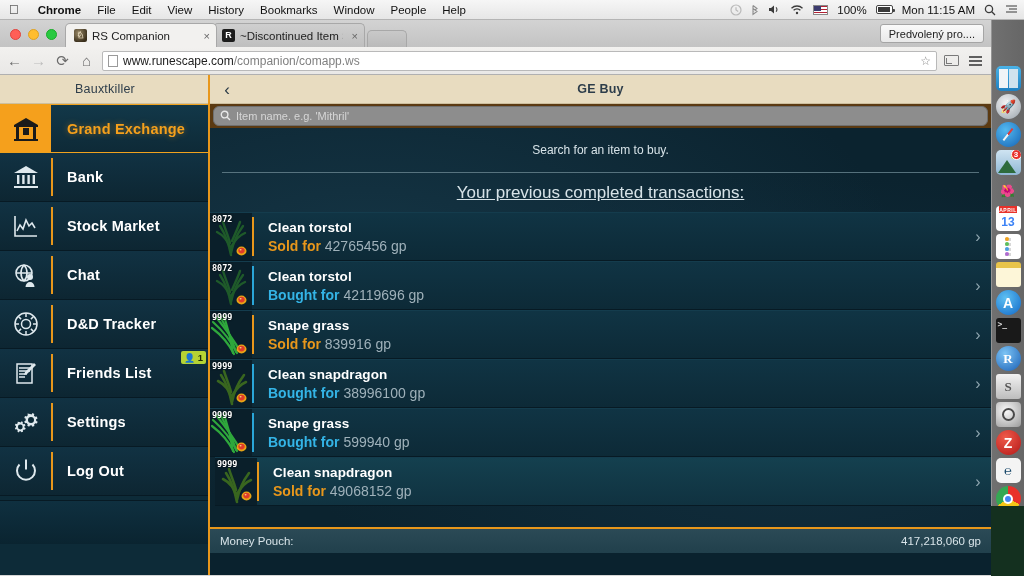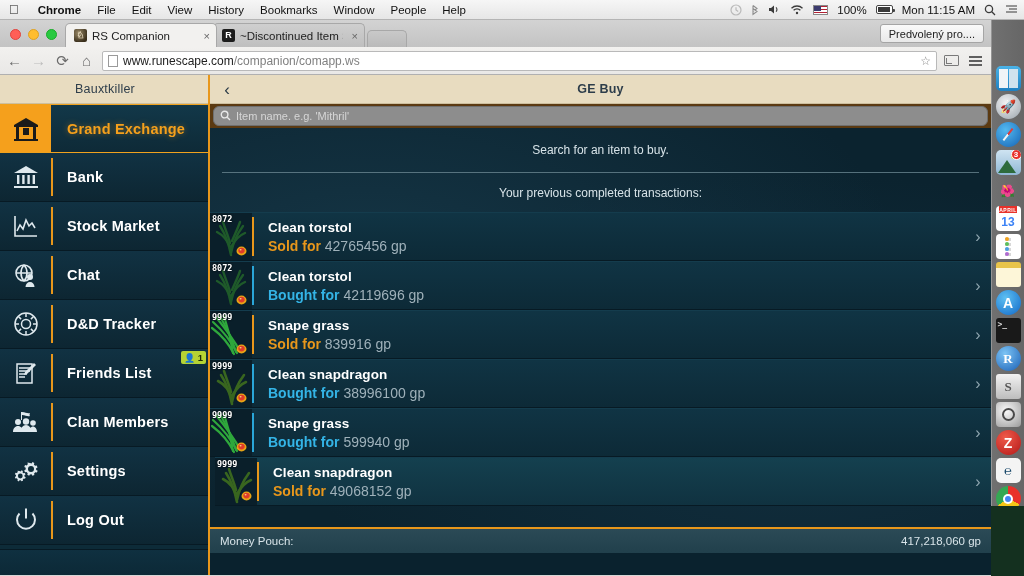--- a/index.html
+++ b/index.html
@@ -178,21 +178,21 @@
       #0b232f;
     overflow: hidden;
   }
   .hint {
     height: 44px; display: flex; align-items: center; justify-content: center;
     color: #d7e3e8; font-size: 12px;
   }
   .divider { height: 1px; background: #6f8b96; margin: 0 12px; opacity: .75; }
   .subhint {
     height: 39px; display: flex; align-items: center; justify-content: center;
-    color: #d7e3e8; font-size: 12px;
+    color: #d7e3e8; font-size: 17px; text-decoration: underline;
   }
 
   .tx-row {
     height: 49px; display: flex; align-items: stretch; position: relative;
     background: linear-gradient(#103444, #0d2a37);
     border-bottom: 1px solid #071a24;
     border-top: 1px solid #143c4d;
   }
   .tx-row.pressed { margin-left: 5px; background: linear-gradient(#14404f, #103240); }
   .tx-ic {
@@ -479,36 +479,20 @@
                 </svg>
             </div>
             <div class="bar"></div>
             <div class="cell-lbl">Friends List</div>
             <div class="badge">
               <span class="pico">👤</span>
               <span>1</span>
             </div>
           </div>
 
-          <div class="nav-row">
-            <div class="cell-ic">
-              <svg width="28" height="24" viewBox="0 0 28 24">
-                  <g fill="currentColor">
-                    <path d="M9 2h1v8H9z"></path>
-                    <path d="M10 2c4 0 5 2 8 1-1 2 0 3 0 3-3 1-4-1-8-1z"></path>
-                    <circle cx="6" cy="12" r="3"></circle>
-                    <circle cx="14" cy="11.5" r="3.2"></circle>
-                    <circle cx="21" cy="13" r="2.8"></circle>
-                    <path d="M1 22c0-3.5 2.2-6 5-6s5 2.5 5 6zM8.5 22c0-4 2.5-7 5.5-7s5.5 3 5.5 7zM17 22c0-3.3 1.9-5.6 4-5.6s4 2.3 4 5.6z"></path>
-                  </g>
-                </svg>
-            </div>
-            <div class="bar"></div>
-            <div class="cell-lbl">Clan Members</div>
-          </div>
 
           <div class="nav-row">
             <div class="cell-ic">
               <svg width="28" height="26" viewBox="0 0 28 26">
                   <g fill="currentColor">
                     <path d="M18 5l1.6.5.9-1.4 1.8 1-.4 1.6 1.3 1.1 1.6-.4.7 2-1.4.9.1 1.7 1.5.7-.8 1.9-1.6-.3-1.2 1.2.3 1.6-2 .6-.8-1.4-1.7.1-.8 1.4-1.8-1 .4-1.6-1.2-1.2-1.6.3-.6-2 1.4-.8v-1.7l-1.4-.8.7-1.9 1.6.3 1.2-1.2-.3-1.6z"></path>
                     <circle cx="19" cy="11" r="3" fill="#0d2b38"></circle>
                     <path d="M7.5 13l1.3.4.7-1.1 1.4.8-.3 1.3 1 .9 1.3-.3.6 1.6-1.1.7.1 1.3 1.2.6-.7 1.5-1.2-.2-1 1 .2 1.3-1.6.5-.6-1.1-1.3.1-.7 1.1-1.4-.8.3-1.3-1-1-1.3.3-.5-1.6 1.1-.7v-1.3l-1.1-.7.6-1.5 1.3.3 1-1-.3-1.3z"></path>
                     <circle cx="8.3" cy="18" r="2.4" fill="#0d2b38"></circle>
                   </g>

